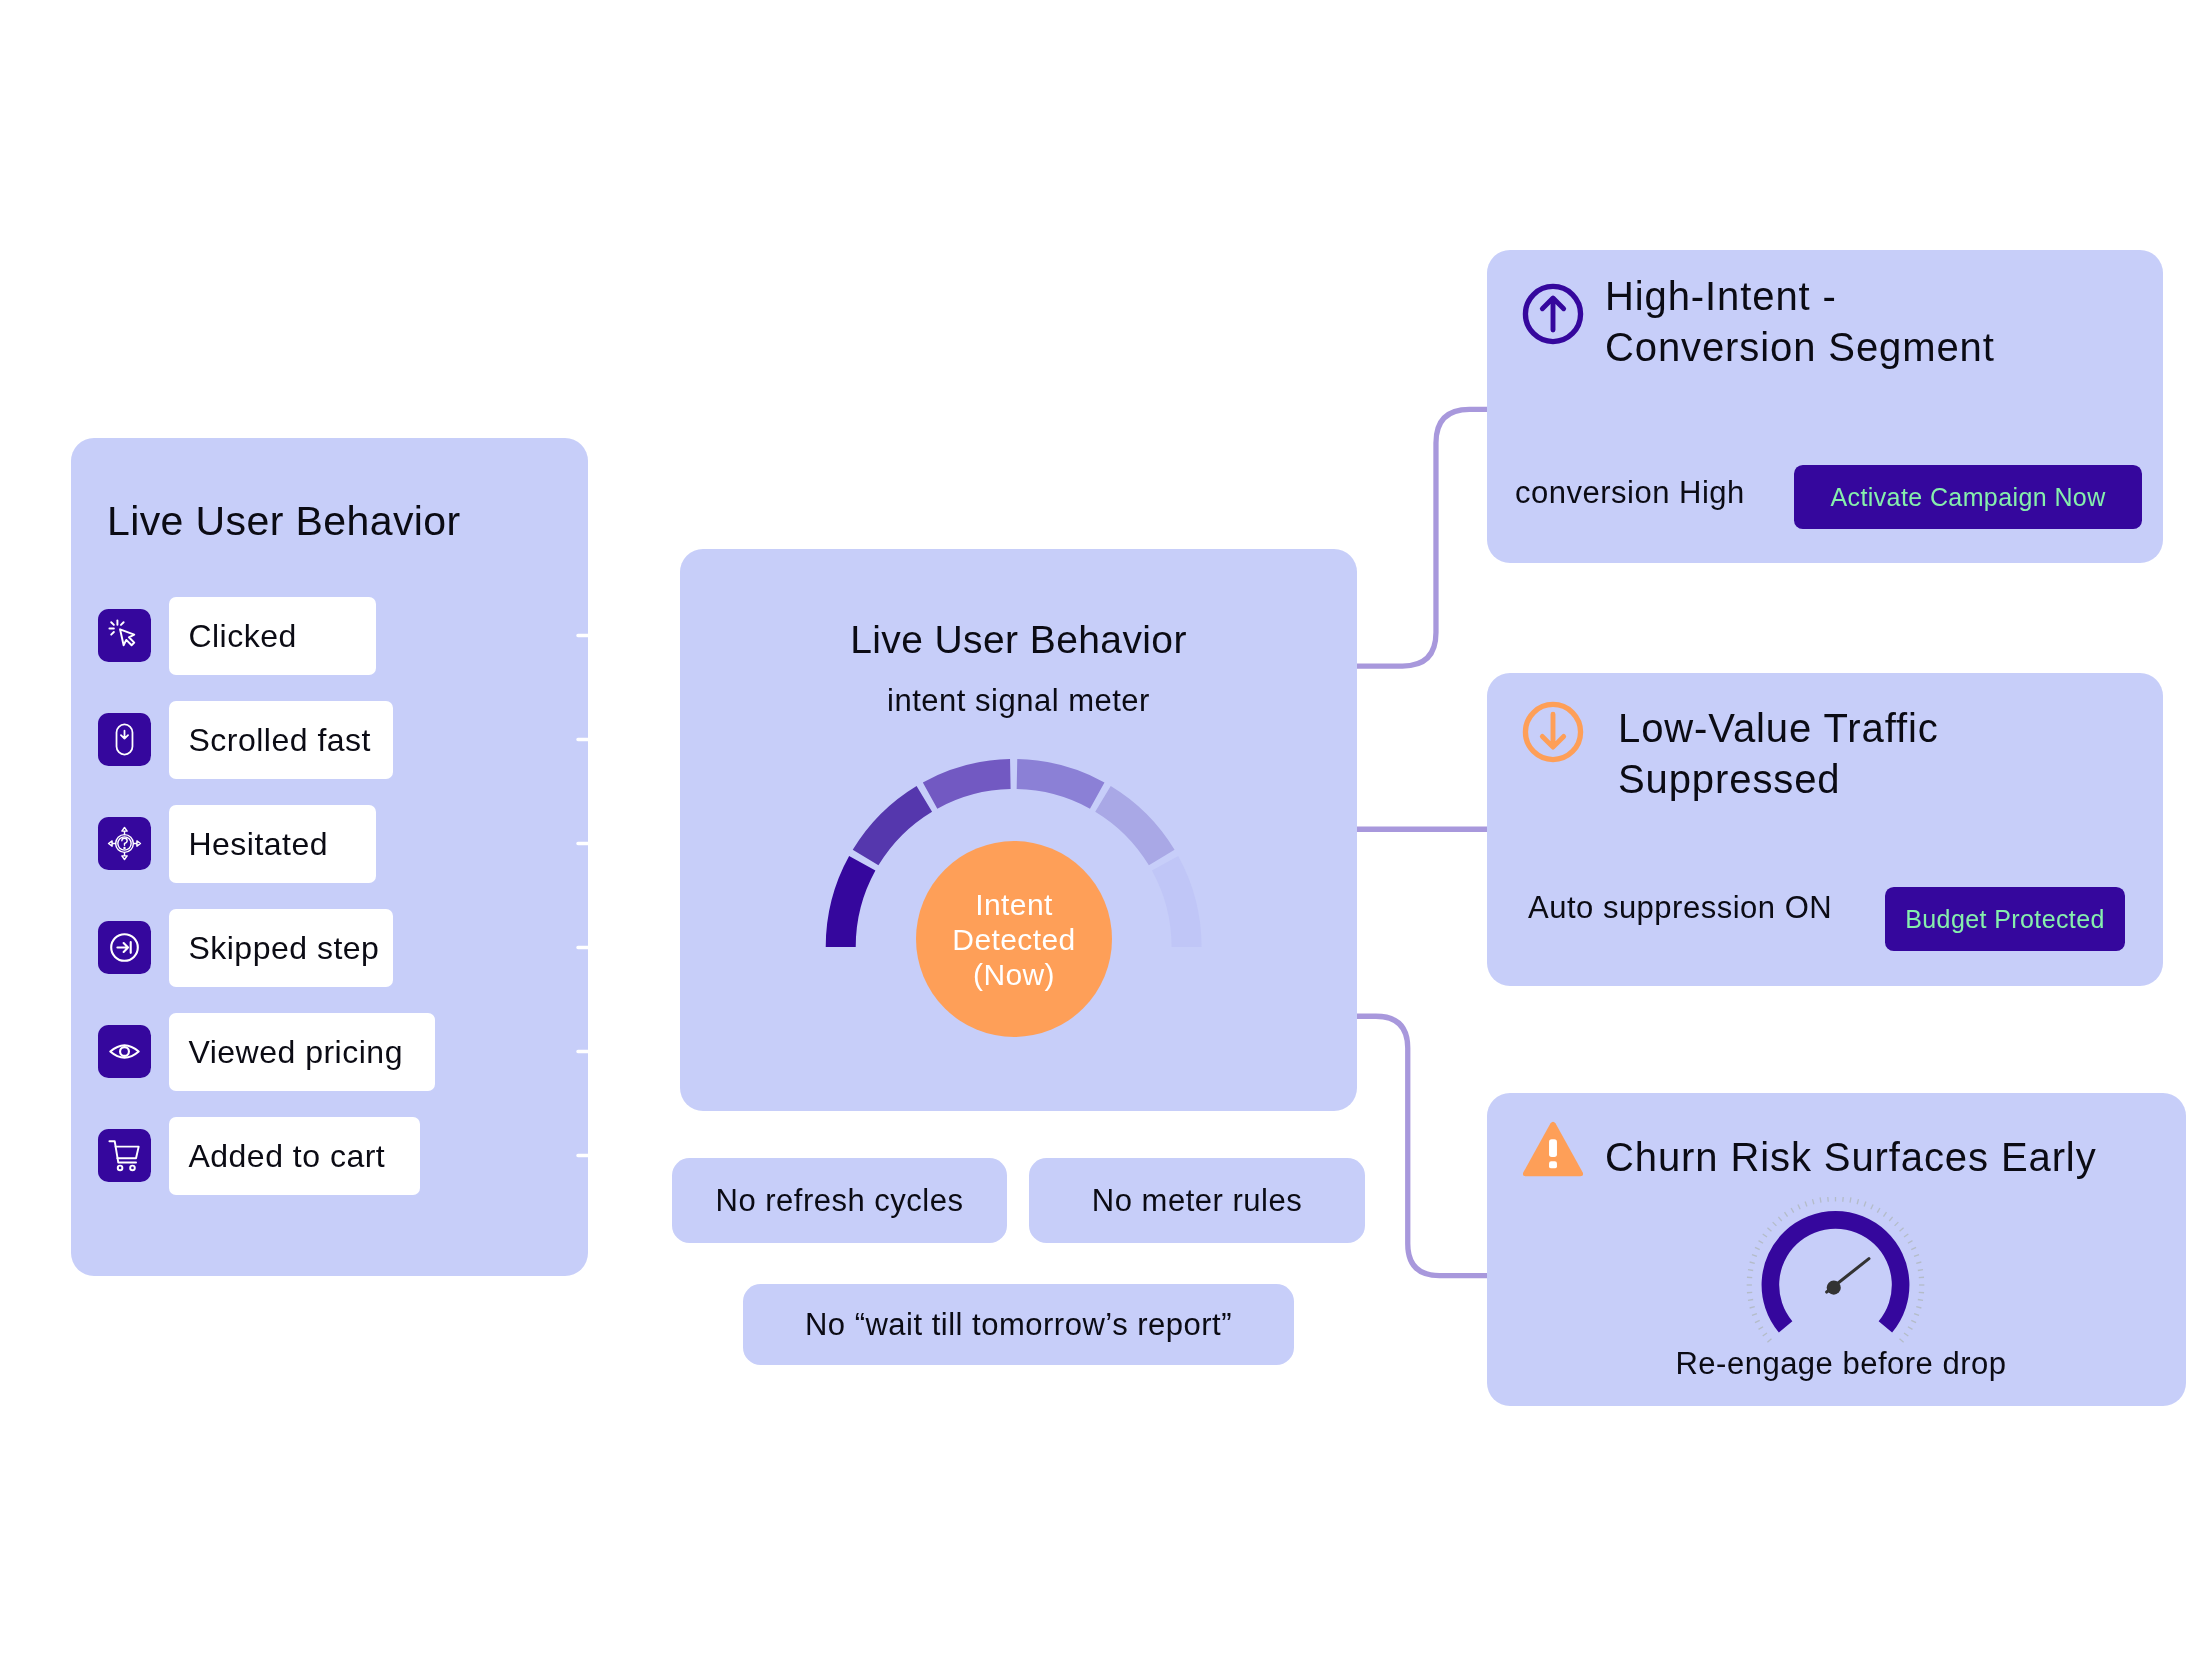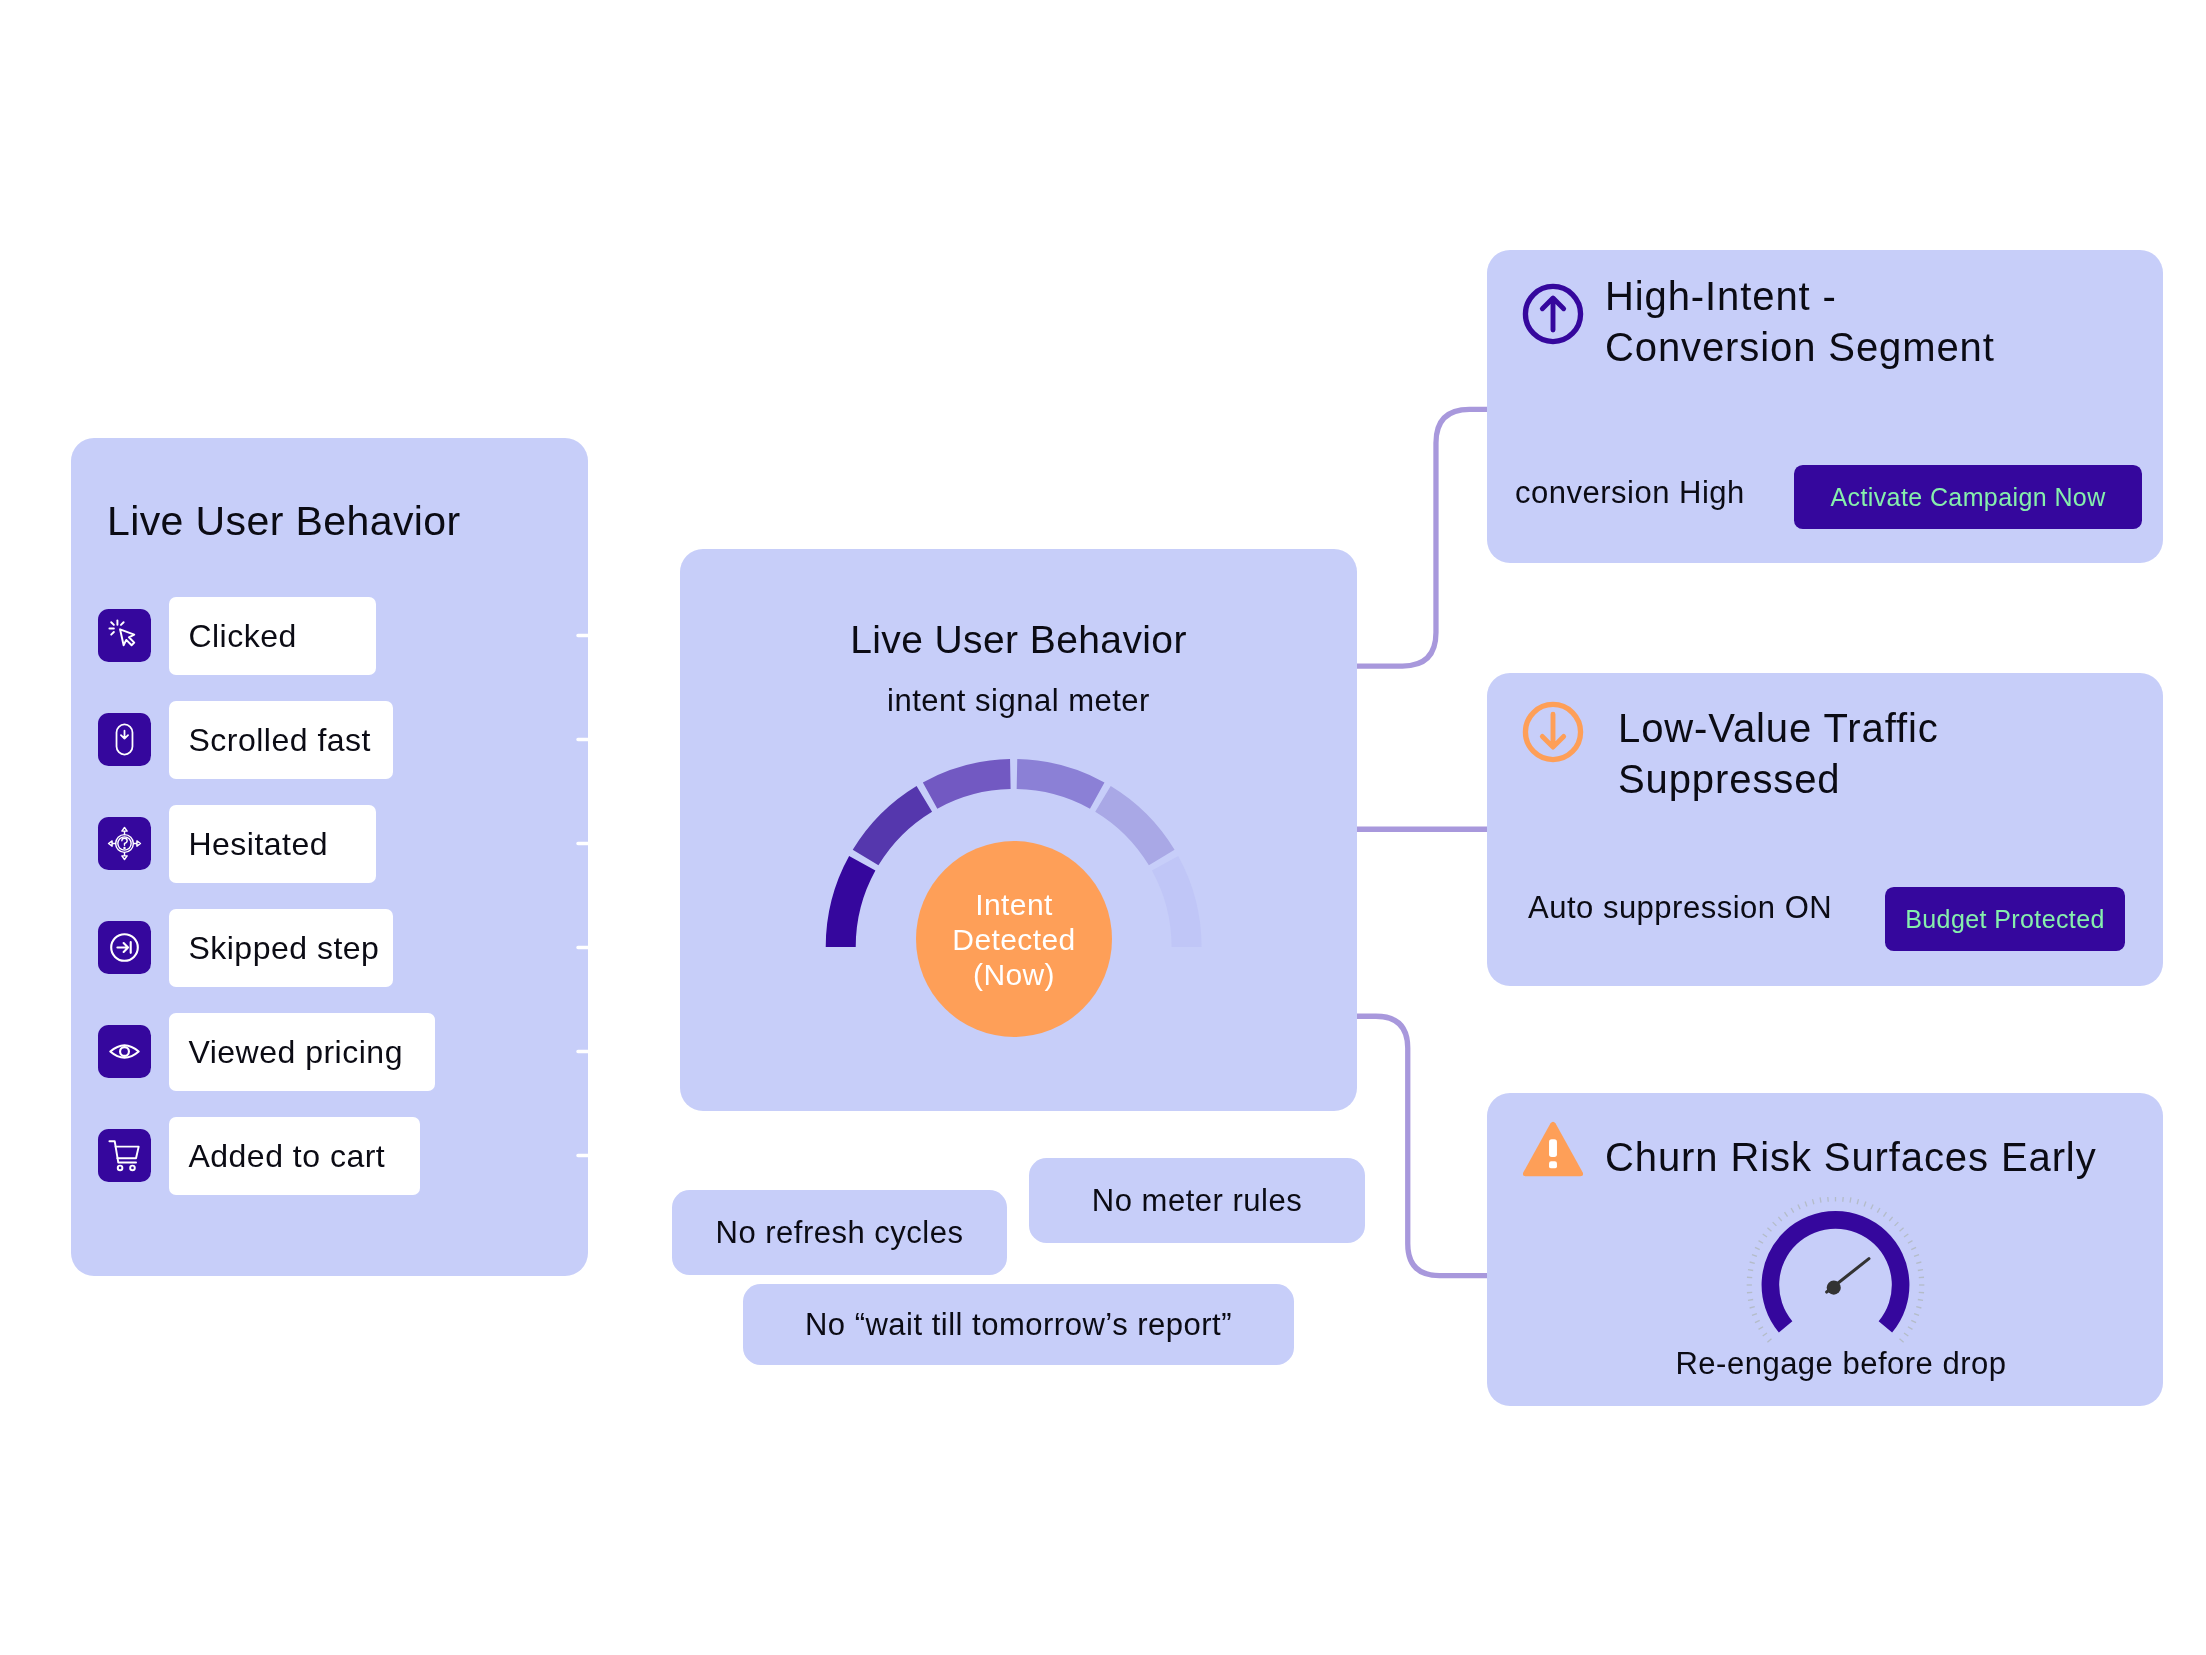--- a/index.html
+++ b/index.html
@@ -50,32 +50,32 @@
     display: flex; flex-direction: column; align-items: center; justify-content: center;
     color: #ffffff; font-size: 30px; line-height: 35px; text-align: center; letter-spacing: 0.4px;
   }
 
   
   .tag {
     position: absolute; background: #c7cef9; border-radius: 17.6px;
     display: flex; align-items: center; justify-content: center;
     font-size: 31px; white-space: nowrap; letter-spacing: 0.5px;
   }
-  #tag-refresh { left: 672px; top: 1158px; width: 335px; height: 85px; margin-top: 32px; }
+  #tag-refresh { left: 672px; top: 1158px; width: 335px; height: 85px; }
   #tag-manual { left: 1029px; top: 1158px; width: 336px; height: 85px; }
   #tag-wait { left: 743px; top: 1284px; width: 551px; height: 81px; }
 
   
   #connectors { position: absolute; left: 0; top: 0; width: 2206px; height: 1655px; pointer-events: none; }
 
   
   .rcard { left: 1487px; width: 676px; height: 313px; }
   #card-high { top: 250px; }
   #card-low { top: 673px; }
-  #card-churn { top: 1093px; }
+  #card-churn { top: 1093px; padding-left: 23px; }
   .rcard-icon { position: absolute; }
   .rcard-title {
     position: absolute; font-size: 40px; font-weight: 500; line-height: 51px; letter-spacing: 0.9px;
   }
   .rcard-label { position: absolute; font-size: 31px; white-space: nowrap; letter-spacing: 0.5px; }
   .rcard-btn {
     position: absolute; background: #35079d; color: #86efac; border-radius: 8.8px;
     display: flex; align-items: center; justify-content: center;
     font-size: 25px; white-space: nowrap; letter-spacing: 0.4px; border: none;
     font-family: "Liberation Sans", "DejaVu Sans", sans-serif; cursor: pointer;

